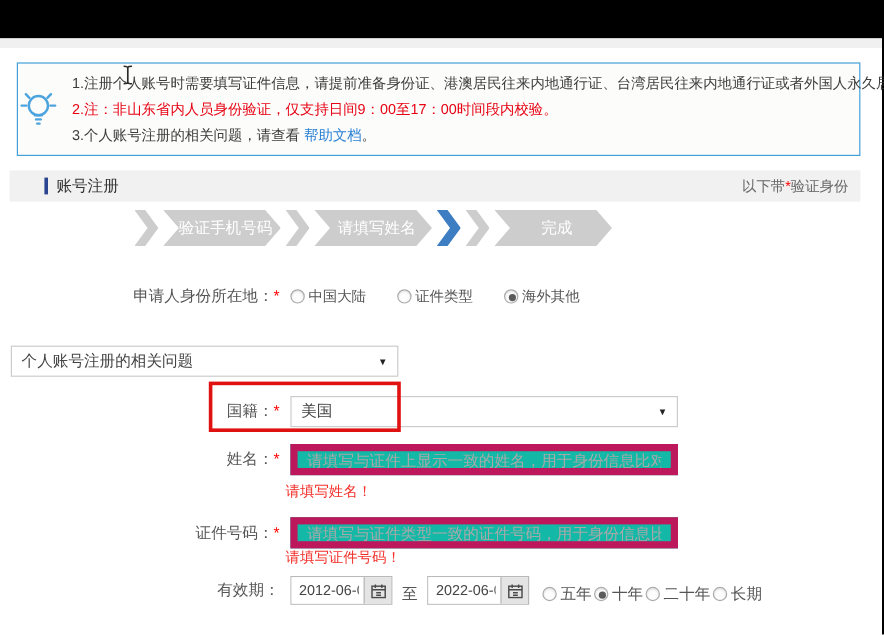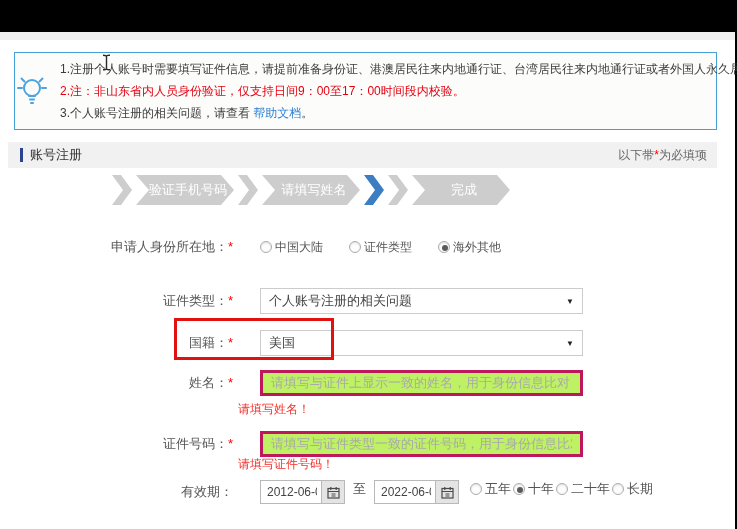--- a/index.html
+++ b/index.html
@@ -19,53 +19,53 @@
   .notice-lines { padding-left:11px; padding-right:8px; }
   .notice-line { font-size:12px; line-height:22px; color:#3c3c3c; white-space:nowrap; }
   .notice-line.red { color:#e60012; }
   .help-link { color:#2a7fd4; cursor:pointer;text-align:right; }
 
   .ibeam { position:absolute; left:101px; top:54px; }
 
   
   .sec-header { position:absolute; left:8px; top:142px; width:709px; height:26px; background:#f1f1f1;
                 display:flex; align-items:center; justify-content:space-between; padding:0 10px 0 12px; }
-  .sec-title { display:flex; align-items:center; font-size:13px; color:#333; }
+  .sec-title { display:flex; align-items:center; font-size:13px; color:#333;margin-left:17px; }
   .title-bar { width:3px; height:14px; background:#2b4490; margin-right:7px; }
   .required-note { font-size:12px; color:#666; }
   .star { color:#f00; }
 
   
   .stepper { position:absolute; left:112px; top:175px; height:30px; display:flex; align-items:center; }
   .chev { width:20px; height:30px; background:#cdcdcd; margin-right:4px;
           clip-path:polygon(0 0,45% 0,100% 50%,45% 100%,0 100%,55% 50%); }
   .band { width:98px; height:30px; background:#cdcdcd; margin-right:4px; color:#fff; font-size:13px;
           display:flex; align-items:center; justify-content:center; padding-left:6px;
           clip-path:polygon(0 0,calc(100% - 13px) 0,100% 50%,calc(100% - 13px) 100%,0 100%,13px 50%); }
   .chev.active, .band.active { background:#3d7dc2; }
 
   
   .frow { position:absolute; left:0; width:737px; display:flex; align-items:center; }
   .flabel { width:233px; text-align:right; font-size:13px; color:#555; white-space:nowrap; }
-  .fctrl { margin-left:27px; display:flex; align-items:flex-start; }
+  .fctrl { margin-left:9px; display:flex; align-items:flex-end; }
 
   .radio { display:flex; align-items:center; cursor:pointer; }
   .rc { width:12px; height:12px; border-radius:50%; border:1px solid #ababab; background:#fdfdfd;
         box-shadow:inset 0 1px 2px rgba(0,0,0,.12); position:relative; flex:0 0 auto; }
   .rc.selected::after { content:""; position:absolute; left:3px; top:3px; width:6px; height:6px;
         border-radius:50%; background:#5a5a5a; }
   .rlabel { font-size:12px; color:#555; margin-left:3px; white-space:nowrap; }
 
   .selectbox { width:323px; height:26px; border:1px solid #ccc; background:#fff; display:flex;
                align-items:center; justify-content:space-between; padding:0 8px; cursor:pointer; }
   .selectbox .val { font-size:13px; color:#444; }
   .selectbox .arrow { font-size:8px; color:#222; }
 
-  .textinput { width:323px; height:26px; border:3px solid #be185d; background:#bef264; padding:0 8px;
-               font-size:13px; color:#444; font-family:Liberation Serif, serif; }
+  .textinput { width:323px; height:26px; border:6px solid #be185d; background:#14b8a6; padding:0 8px;
+               font-size:13px; color:#444; font-family:Liberation Sans, sans-serif; }
   .textinput::placeholder { color:#a9a9a9; }
 
   .err { position:absolute; left:238px; font-size:12px; color:#f3302a; white-space:nowrap; }
 
   .datebox { height:24px; border:1px solid #b9b9b9; background:#fff; display:flex; align-items:stretch; }
   .dateval { width:60px; border:none; outline:none; font-size:12px; color:#444; padding:0 4px 0 6px;
              font-family:inherit; }
   .calbtn { width:23px; background:#e4e4e4; border:none; border-left:1px solid #b9b9b9;
             display:flex; align-items:center; justify-content:center; cursor:pointer; }
   .between { font-size:13px; color:#555; margin:0 8px; }
@@ -105,21 +105,21 @@
     <svg width="11" height="17" viewBox="0 0 11 17" stroke="#2b2b2b" stroke-width="1.4" fill="none">
       <path d="M2 1.2 C3.6 1.2 5.5 1.2 5.5 2.6 M9 1.2 C7.4 1.2 5.5 1.2 5.5 2.6 M5.5 2.6 V14.4 M2 15.8 C3.6 15.8 5.5 15.8 5.5 14.4 M9 15.8 C7.4 15.8 5.5 15.8 5.5 14.4"></path>
     </svg>
   </div>
 
   <div class="sec-header">
     <div class="sec-title">
       <span class="title-bar"></span>
       <span>账号注册</span>
     </div>
-    <div class="required-note"><span>以下带</span><span class="star">*</span><span>为必填项</span></div>
+    <div class="required-note"><span>以下带</span><span class="star">*</span><span>验证身份</span></div>
   </div>
 
   <div class="stepper">
     <div class="chev"></div>
     <div class="band">验证手机号码</div>
     <div class="chev"></div>
     <div class="band">请填写姓名</div>
     <div class="chev active"></div>
     <div class="chev"></div>
     <div class="band">完成</div>
@@ -137,21 +137,20 @@
         <span class="rlabel">证件类型</span>
       </span>
       <span class="radio">
         <span class="rc selected"></span>
         <span class="rlabel">海外其他</span>
       </span>
     </div>
   </div>
 
   <div class="frow" style="top:288px; height:26px;">
-    <div class="flabel"><span>证件类型：</span><span class="star">*</span></div>
     <div class="fctrl">
       <div class="selectbox">
         <span class="val">个人账号注册的相关问题</span>
         <span class="arrow">▼</span>
       </div>
     </div>
   </div>
 
   <div class="frow" style="top:330px; height:26px;">
     <div class="flabel"><span>国籍：</span><span class="star">*</span></div>

